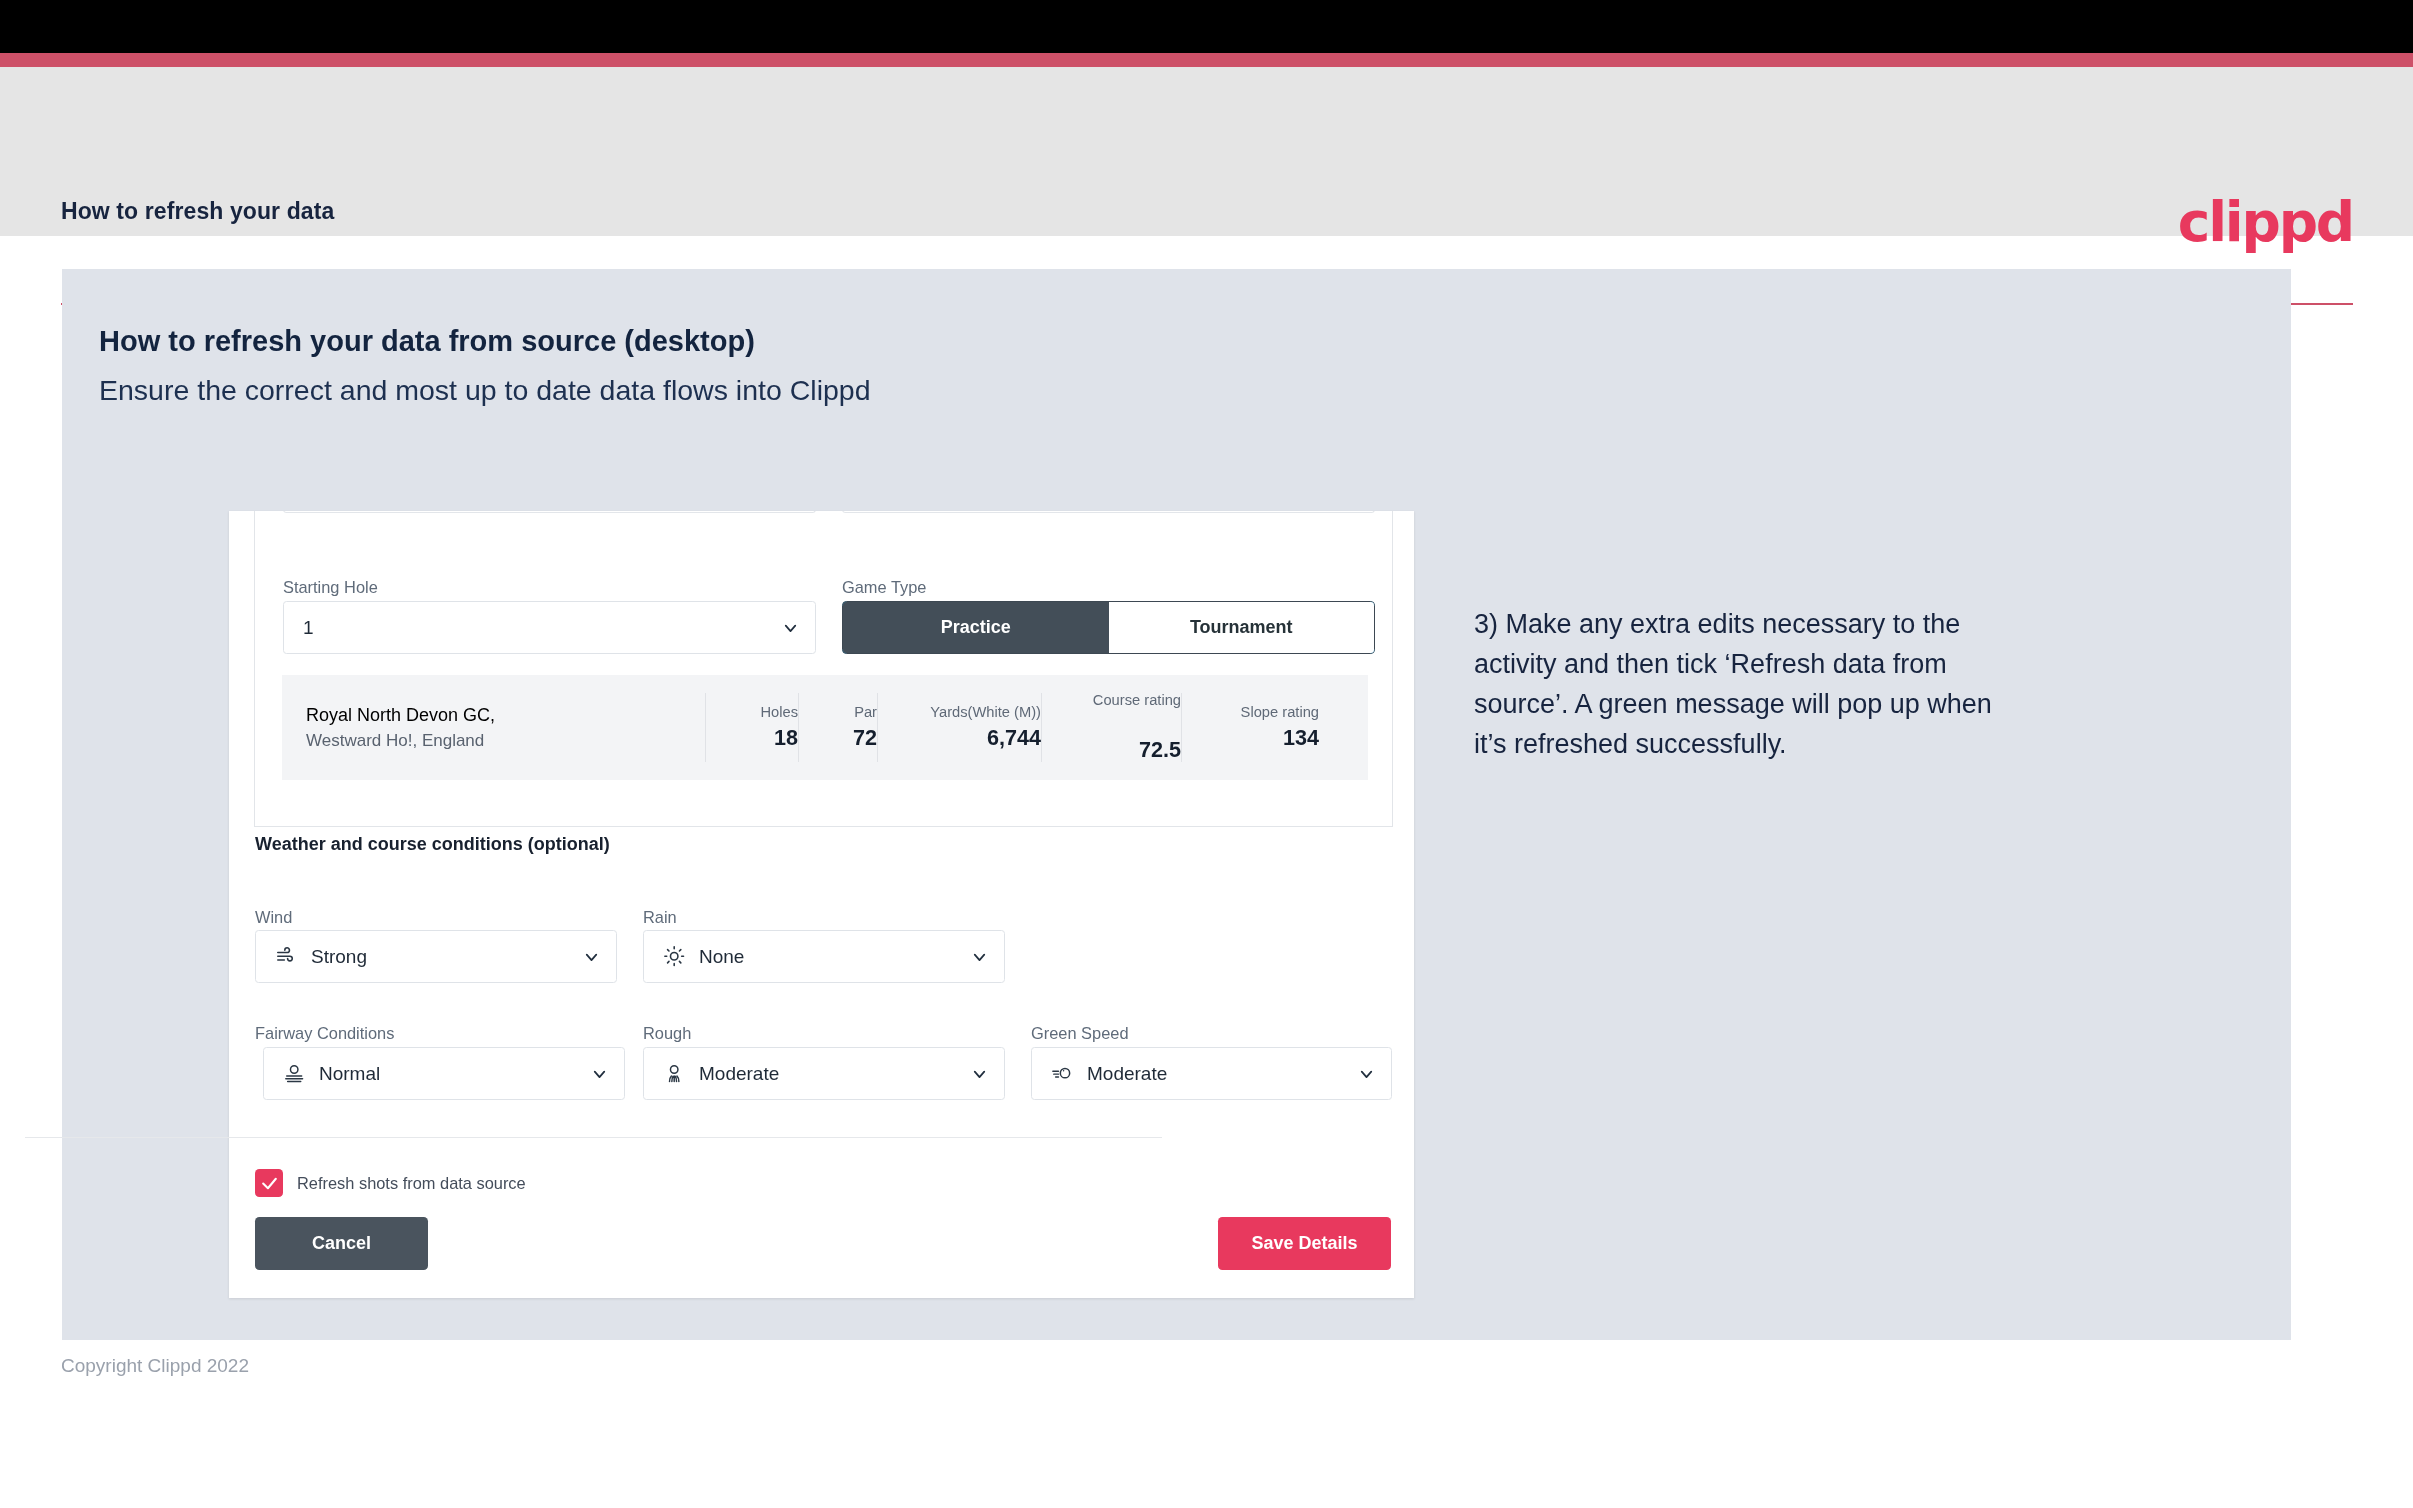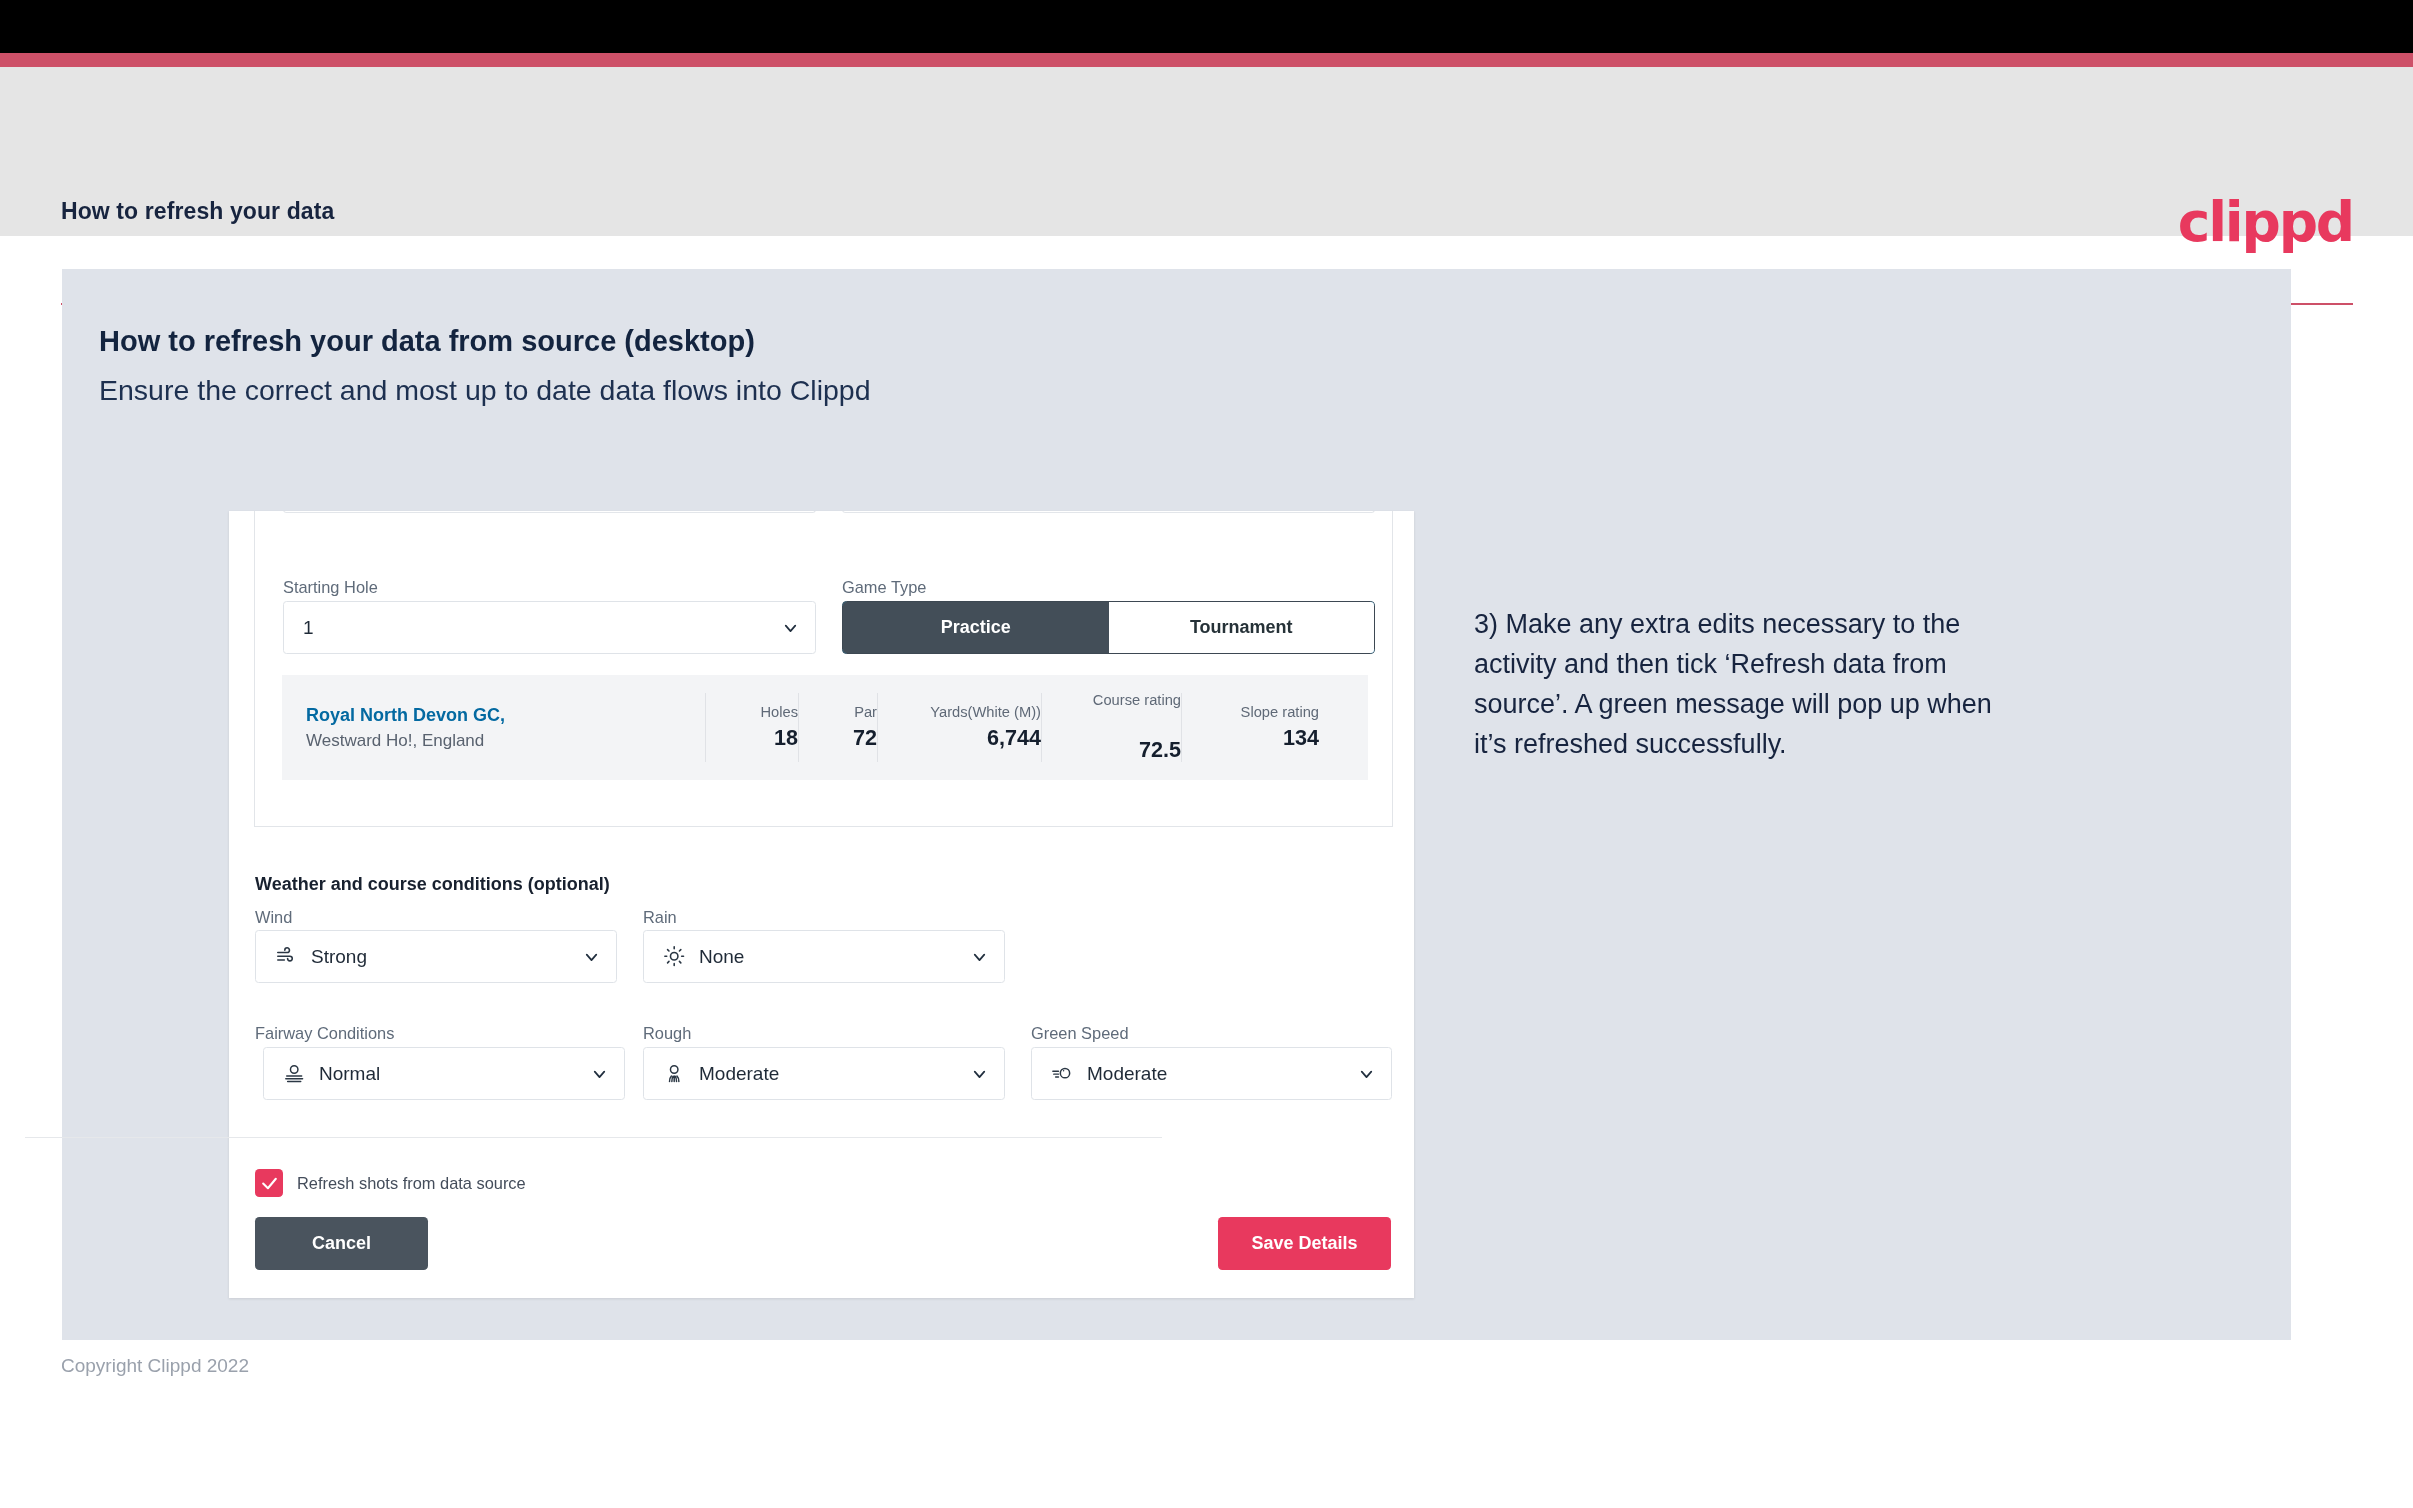--- a/index.html
+++ b/index.html
@@ -99,32 +99,32 @@
   .toggle-seg.on  { background: #434e58; color: #ffffff; }
   .toggle-seg.off { background: #ffffff; color: #263238; }
 
   
   .course-strip {
     position: absolute; left: 27px; top: 164px;
     width: 1086px; height: 105px; background: #f3f4f6;
     display: flex; align-items: center;
   }
   .course-name-wrap { padding-left: 24px; width: 423px; }
-  .course-name { font-size: 18px; font-weight: 700; color: #0369a1; line-height: 26px; }
+  .course-name { font-size: 18px; font-weight: 400; color: #000000; line-height: 26px; }
   .course-loc  { font-size: 17px; font-weight: 400; color: #59626f; line-height: 26px; }
   .stat {
     height: 69px; padding: 0 0 0 22.4px; display: flex; flex-direction: column;
     justify-content: center; border-left: 0.9px solid #e0e2e6; text-align: right;
   }
   .stat-label { font-size: 14.7px; color: #5f6977; margin-bottom: 5.2px; }
   .stat-value { font-size: 21.6px; color: #151f2e; font-weight: 700; }
 
   
   .sect-title {
-    position: absolute; left: 26px; top: 363px;
+    position: absolute; left: 26px; top: 323px;
     font-size: 18px; font-weight: 700; color: #18212f;
   }
   .divider {
     position: absolute; left: 25px; top: 1137px; width: 1137px; height: 0.9px; background: #e6e8eb;
   }
 
   .icon-slot {
     width: 26px; height: 26px; margin-left: 17px;
     display: flex; align-items: center; justify-content: center; flex: none;
   }

